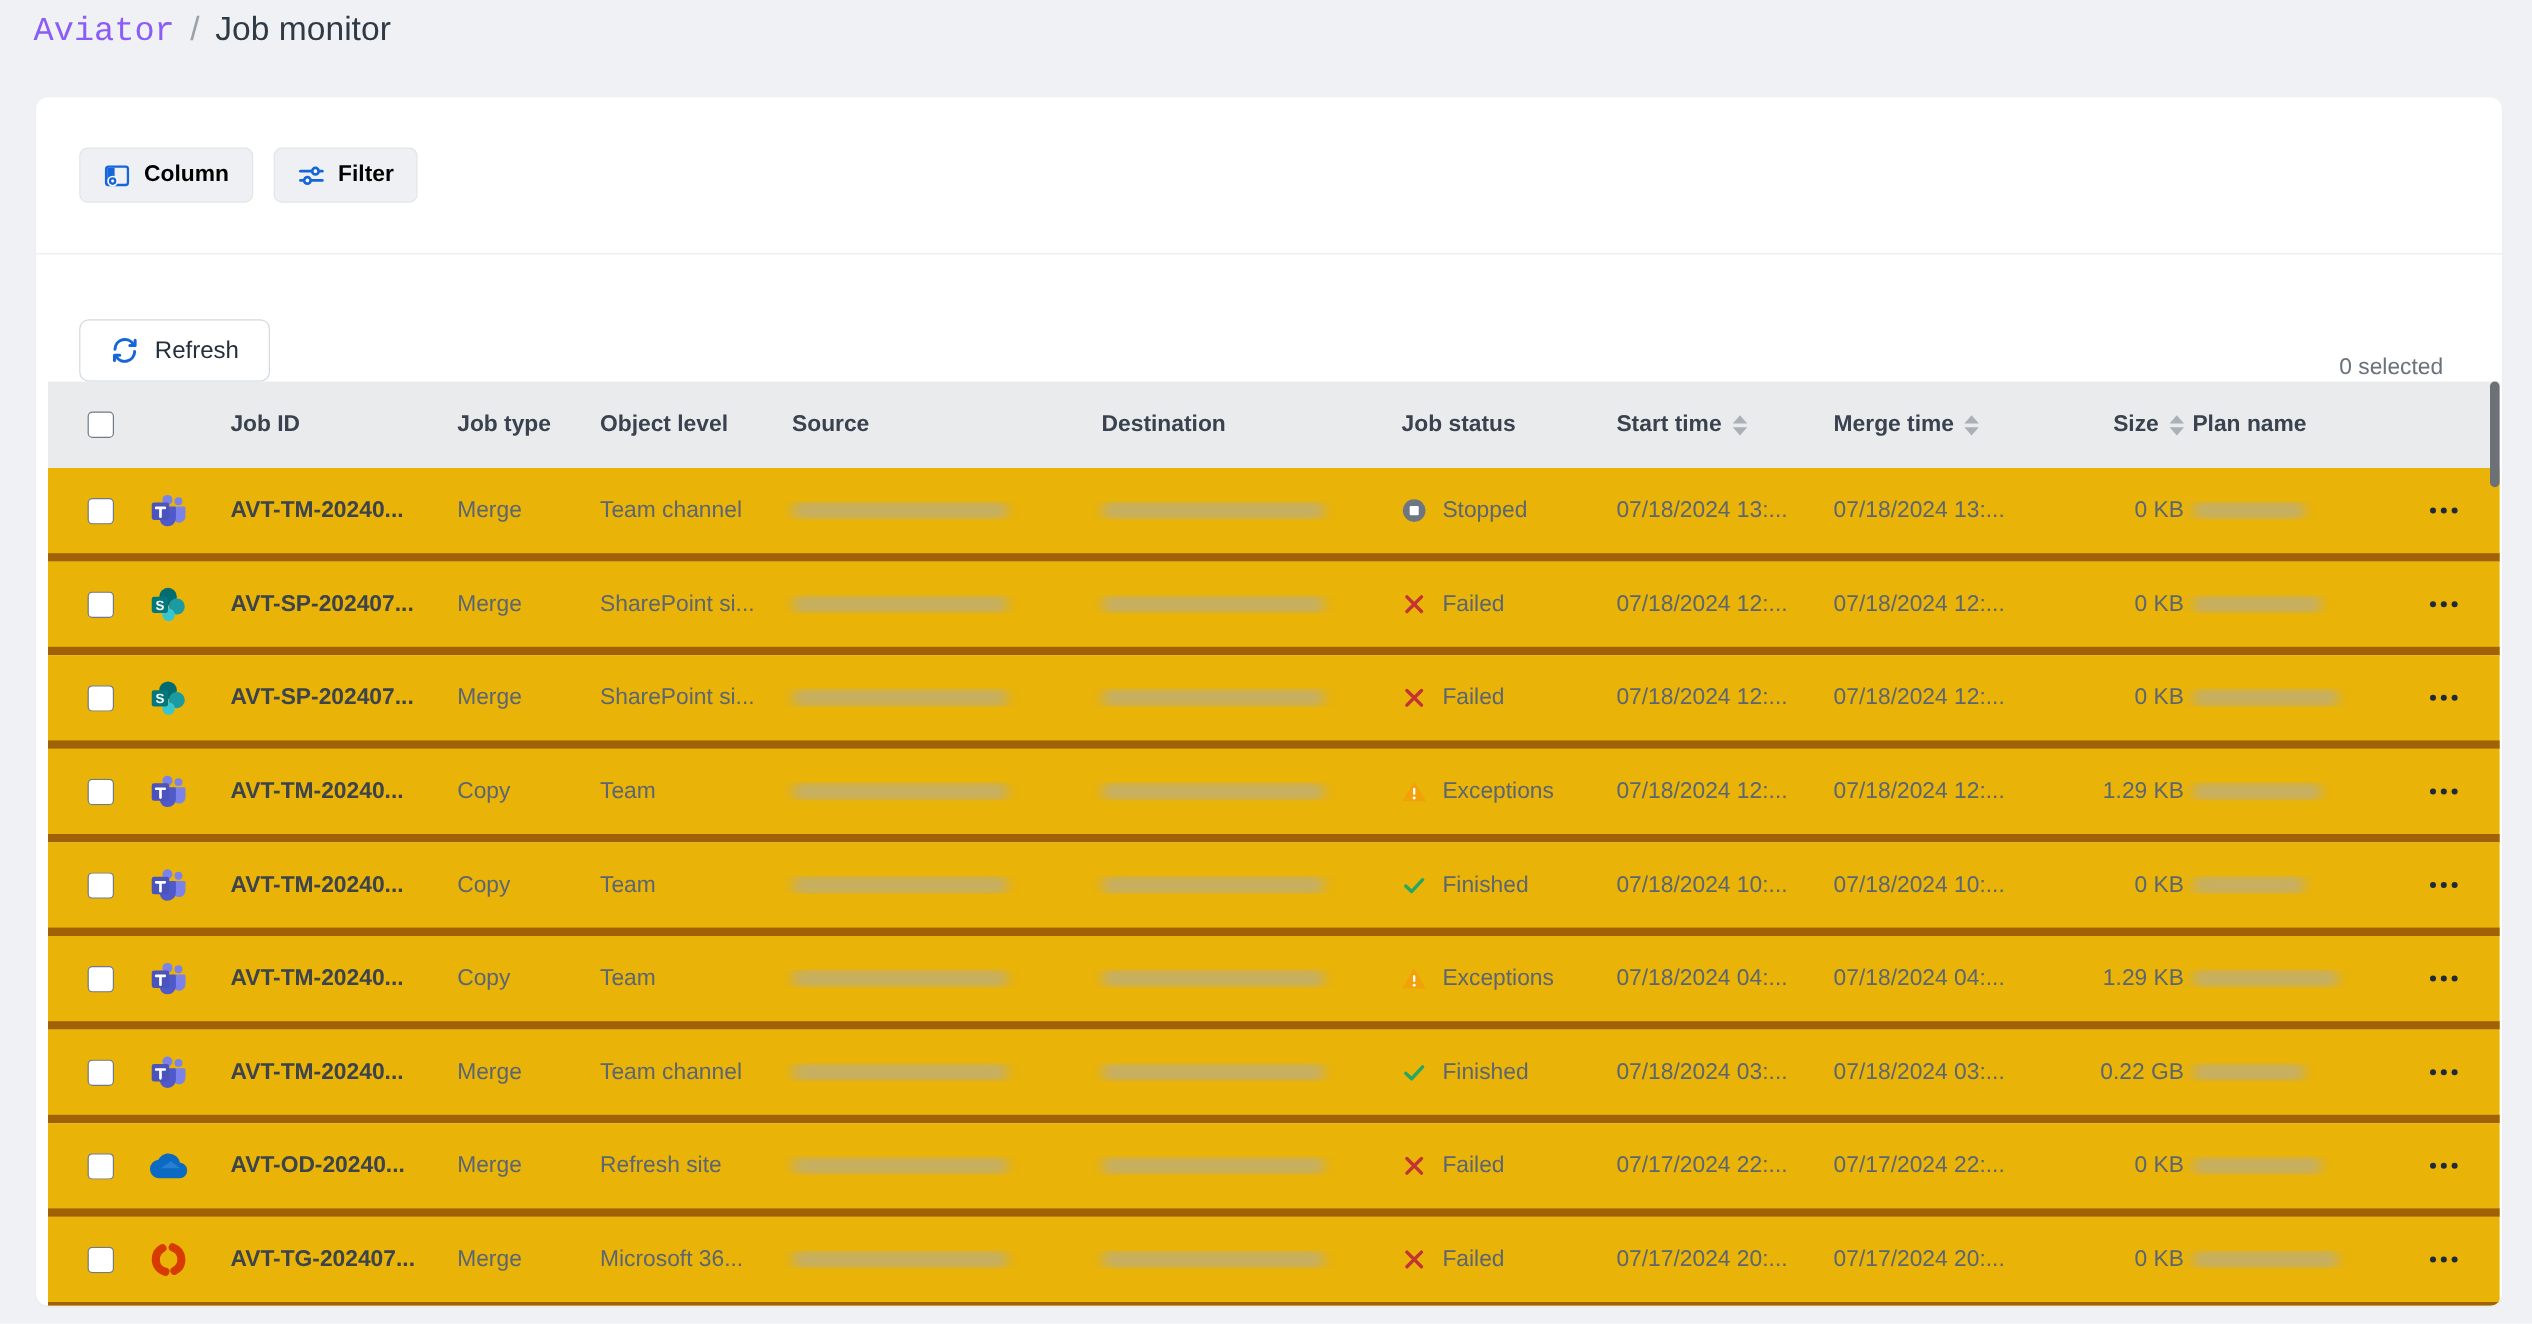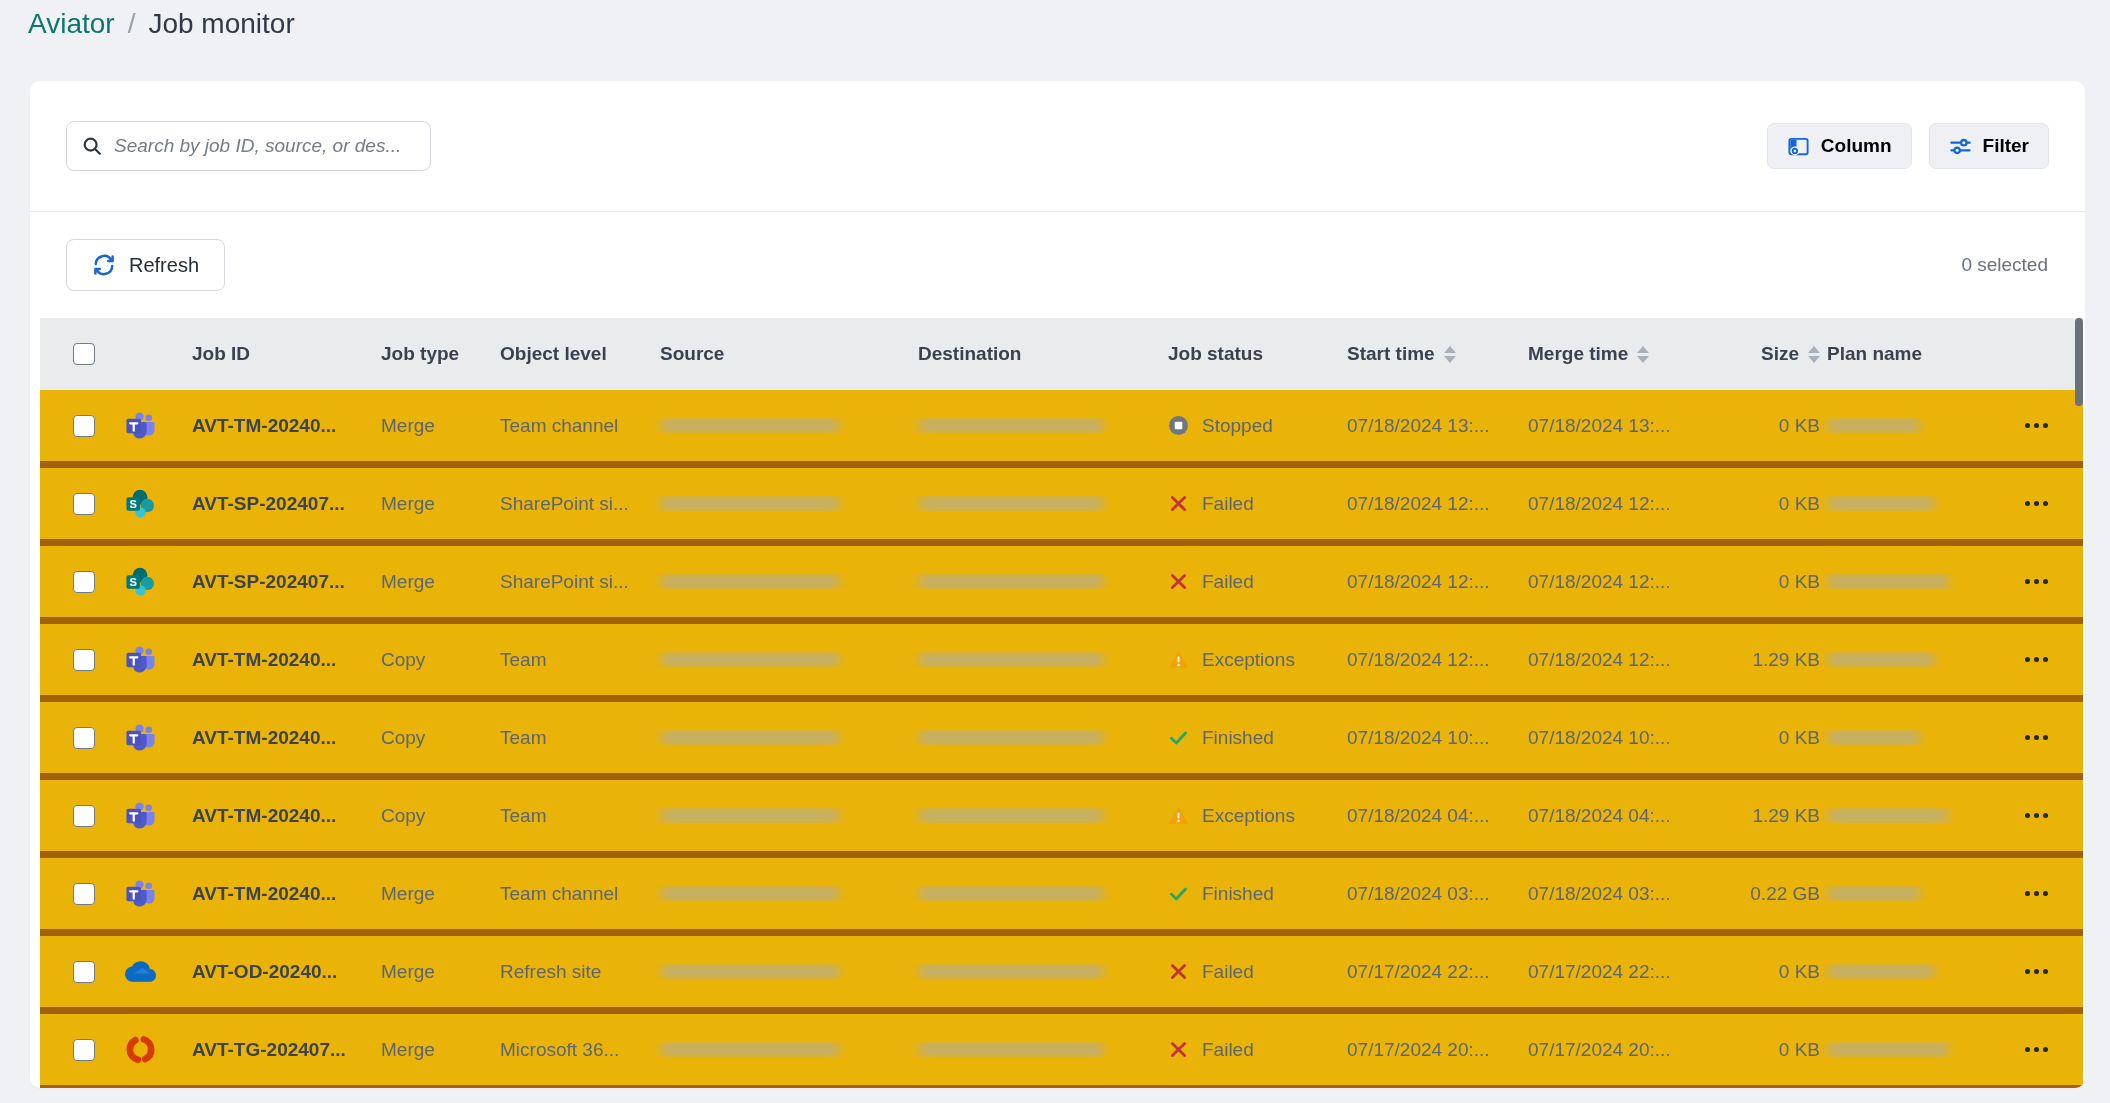--- a/index.html
+++ b/index.html
@@ -3,37 +3,37 @@
 <meta charset="utf-8">
 <style>
   * { margin:0; padding:0; box-sizing:border-box; }
   html,body { width:2110px; height:1103px; overflow:hidden; }
   body { background:#eff1f4; font-family:"Liberation Sans", sans-serif; }
 
   .page { position:relative; width:2110px; height:1103px; }
 
   
   .breadcrumb { position:absolute; left:28px; top:8px; font-size:28px; display:flex; gap:13px; align-items:baseline; }
-  .bc-parent { color:#0f766e; cursor:pointer; }
+  .bc-parent { color:#8b5cf6; cursor:pointer;font-family:Liberation Mono, monospace; }
   .bc-sep { color:#9aa1a8; }
   .bc-current { color:#303a46; font-weight:500; }
 
   
   .card { position:absolute; left:30px; top:81px; width:2055px; height:1007px; background:#ffffff; border-radius:10px; overflow:hidden; box-shadow:0 1px 2px rgba(0,0,0,0.03); }
 
   .search-row { height:131px; display:flex; align-items:center; justify-content:space-between; padding:0 36px; border-bottom:1px solid #e9ebee; }
   .search-box { position:relative; width:365px; height:50px; border:1px solid #d2d7dc; border-radius:8px; background:#fff; display:flex; align-items:center; padding:0 14px; gap:11px; }
   .search-box svg { flex:0 0 auto; }
   .search-box input { border:none; outline:none; width:100%; font-size:19px; font-style:italic; color:#4a535d; font-family:"Liberation Sans", sans-serif; background:transparent; }
   .search-box input::placeholder { color:#747d87; opacity:1; }
 
   .top-buttons { display:flex; gap:17px; }
   .btn-soft { display:flex; align-items:center; gap:11px; height:46px; padding:0 19px; background:#eef0f3; border:1px solid #e1e5e9; border-radius:7px; font-size:19px; font-weight:600; color:#000000; cursor:pointer; font-family:"Liberation Sans", sans-serif; }
 
-  .refresh-row { height:106px; display:flex; align-items:center; justify-content:space-between; padding:0 37px 0 36px; }
+  .refresh-row { height:106px; display:flex; align-items:flex-end; justify-content:space-between; padding:0 49px 0 36px; }
   .btn-refresh { display:flex; align-items:center; gap:13px; height:52px; padding:0 25px; background:#fff; border:1px solid #d4d9dd; border-radius:8px; font-size:20px; color:#242f3c; cursor:pointer; font-family:"Liberation Sans", sans-serif; }
   .selected-count { font-size:19px; color:#6a727b; }
 
   
   .table { width:2043px;margin-left:10px; }
   .thead, .trow { display:grid; grid-template-columns:72px 73px 188px 122px 158px 257px 252px 178px 182px 178px 120px 170px 93px; align-items:center; }
   .thead { height:72px; background:#e9ebed; }
   .trow { height:78px; background:#eab308; border-bottom:7px solid #a16207; }
   .th { font-size:19px; font-weight:600; color:#39424e; display:flex; align-items:center; }
   .td { font-size:19px; color:#5c6670; display:flex; align-items:center; overflow:hidden; white-space:nowrap; }
@@ -84,29 +84,20 @@
 
   <div class="breadcrumb">
     <span class="bc-parent">Aviator</span>
     <span class="bc-sep">/</span>
     <span class="bc-current">Job monitor</span>
   </div>
 
   <div class="card">
 
     <div class="search-row">
-      <div class="search-box">
-        <span style="display:inline-flex">
-          <svg width="22" height="22" viewBox="0 0 24 24" fill="none" stroke="#2e3742" stroke-width="2.4" stroke-linecap="round">
-            <circle cx="10.5" cy="10.5" r="6.5"></circle>
-              <line x1="15.6" y1="15.6" x2="20.5" y2="20.5"></line>
-          </svg>
-        </span>
-        <input type="text" placeholder="Search by job ID, source, or des..." style="">
-      </div>
       <div class="top-buttons">
         <button class="btn-soft">
           <span style="display:inline-flex">
             <svg width="23" height="23" viewBox="0 0 24 24">
               <path d="M4.5 4h15a2 2 0 0 1 2 2v12a2 2 0 0 1-2 2h-15a2 2 0 0 1-2-2V6a2 2 0 0 1 2-2z" fill="none" stroke="#1766D9" stroke-width="2"></path>
               <rect x="3.5" y="5" width="6.4" height="14" fill="#1766D9"></rect>
               <circle cx="8.2" cy="16.6" r="4" fill="#1766D9" stroke="#ffffff" stroke-width="1.4"></circle>
               <circle cx="8.2" cy="16.6" r="1.3" fill="#ffffff"></circle>
             </svg>
           </span>

